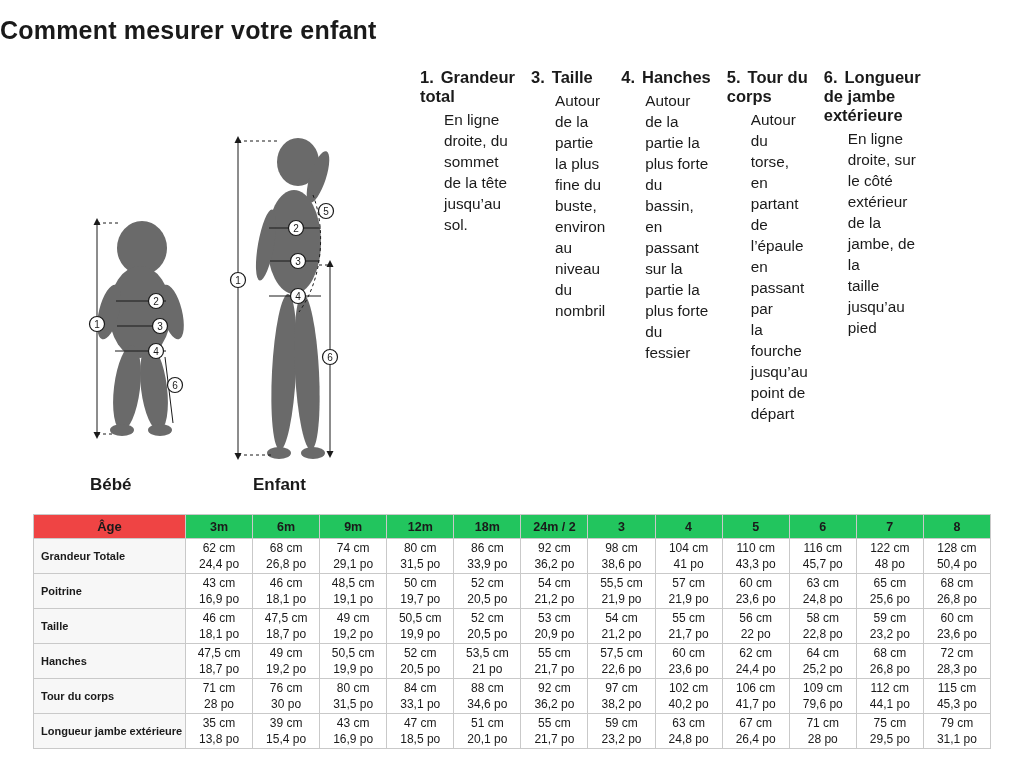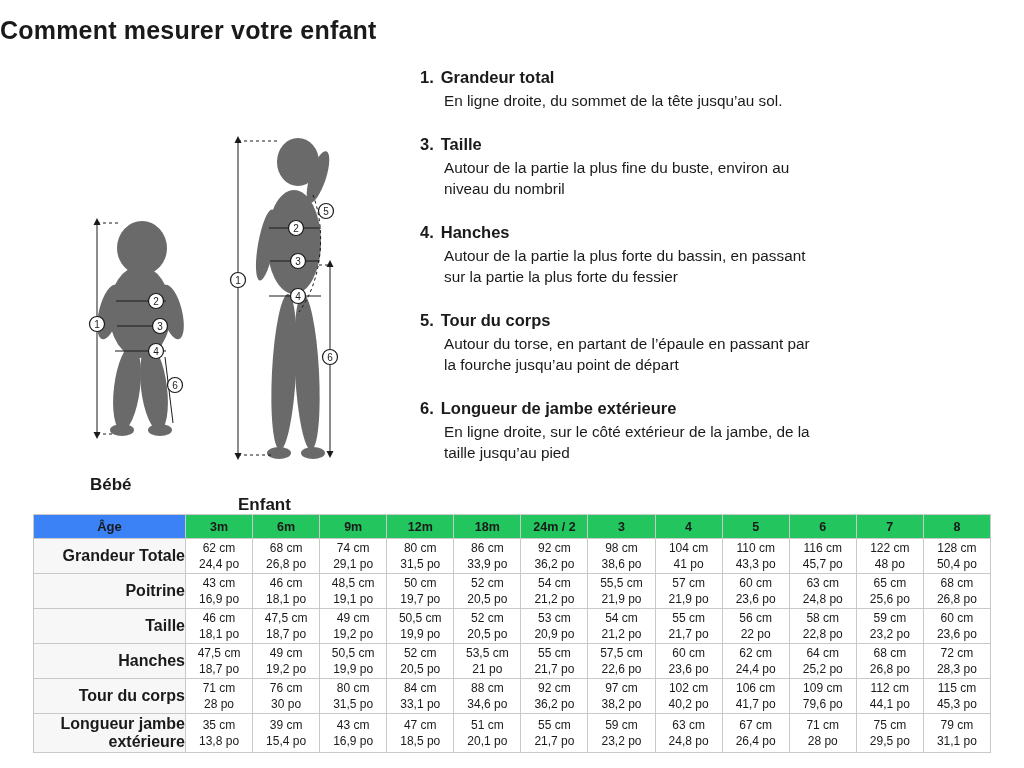--- a/index.html
+++ b/index.html
@@ -13,49 +13,49 @@
   .page-title {
     position: absolute; top: 16px; left: 0; width: 100%;
     font-size: 25px; font-weight: 700; letter-spacing: .2px;
   }
   .figs { position: absolute; left: 72px; top: 105px; width: 300px; height: 368px; }
   .fig-label {
     position: absolute; top: 475px; width: 100px; text-align: left;
     font-size: 17px; font-weight: 700;
   }
   .fig-label.baby  { left: 90px; }
-  .fig-label.child { left: 238px; margin-top: 20px; }
+  .fig-label.child { left: 253px; }
 
   .instructions {
     position: absolute; left: 420px; top: 68px; width: 482px;
     margin: 0; padding: 0; list-style: none;
-    display: flex; flex-direction: column; gap: 24px;
+    display: flex; flex-direction: row; gap: 16px;
   }
   .ins-head { font-size: 16.5px; font-weight: 700; margin-bottom: 3px; }
   .ins-title { margin-left: 7px; }
   .ins-desc {
     font-size: 15.3px; line-height: 21px; margin-left: 24px;
     white-space: pre-line;
   }
 
   .size-table {
     position: absolute; left: 33px; top: 514px; width: 958px;
     border-collapse: collapse; table-layout: fixed; font-size: 12px;
   }
   .size-table th, .size-table td {
     border: 1px solid #c9c9c9; text-align: center; vertical-align: middle;
     padding: 1px 0; overflow: hidden;
   }
   .size-table thead th {
     background: #22c55e; font-size: 12.5px; font-weight: 700; height: 24px;
   }
-  .size-table thead th.agehdr { background: #3b82f6; width: 152px; font-size: 13px; }
+  .size-table thead th.agehdr { background: #ef4444; width: 152px; font-size: 13px; }
   .size-table tbody th {
-    background: #f7f7f7; text-align: right; padding-left: 7px;
-    font-size: 16px; font-weight: 700;
+    background: #f7f7f7; text-align: left; padding-left: 7px;
+    font-size: 11px; font-weight: 700;
   }
   .size-table td { height: 35px; line-height: 16px; background: #fff; }
 
   svg text.badge-num {
     font-family: "Liberation Sans", sans-serif; font-size: 10px; fill: #1a1a1a;
     text-anchor: middle;
   }
 </style>
 </head>
 <body>

